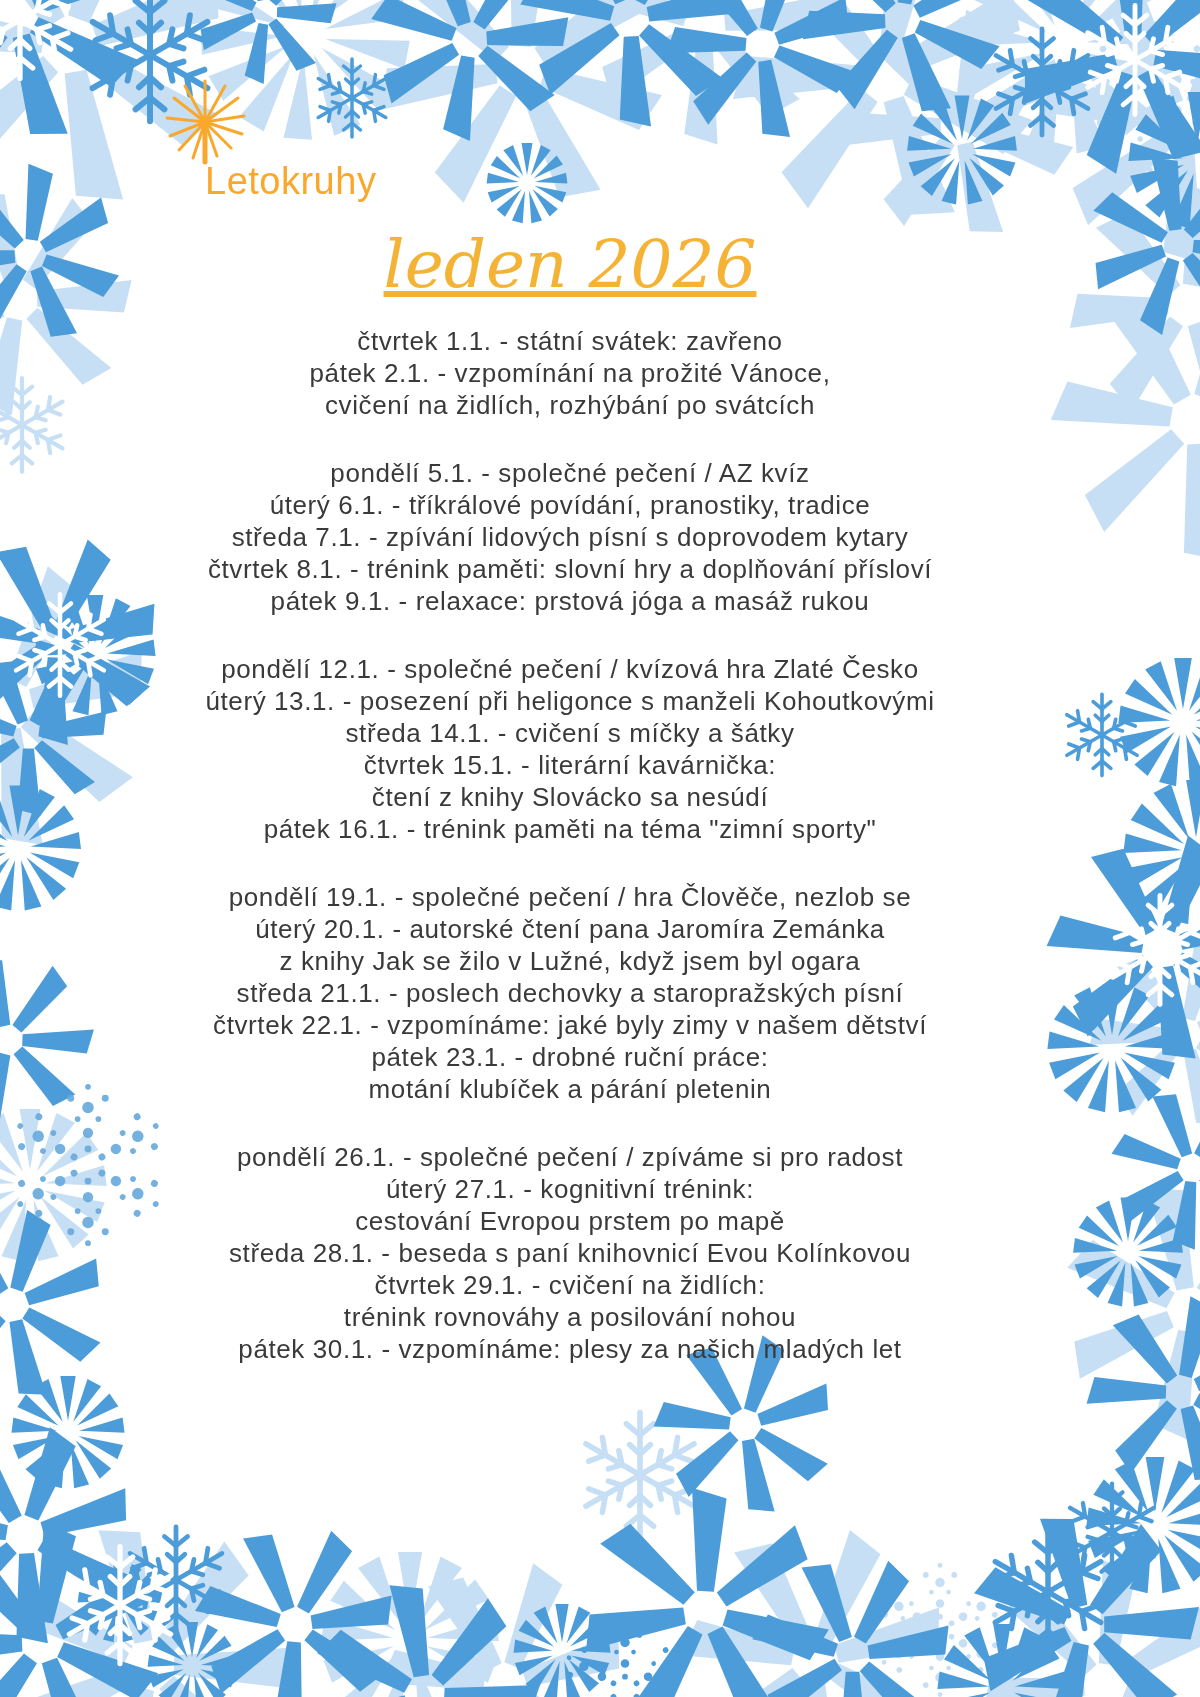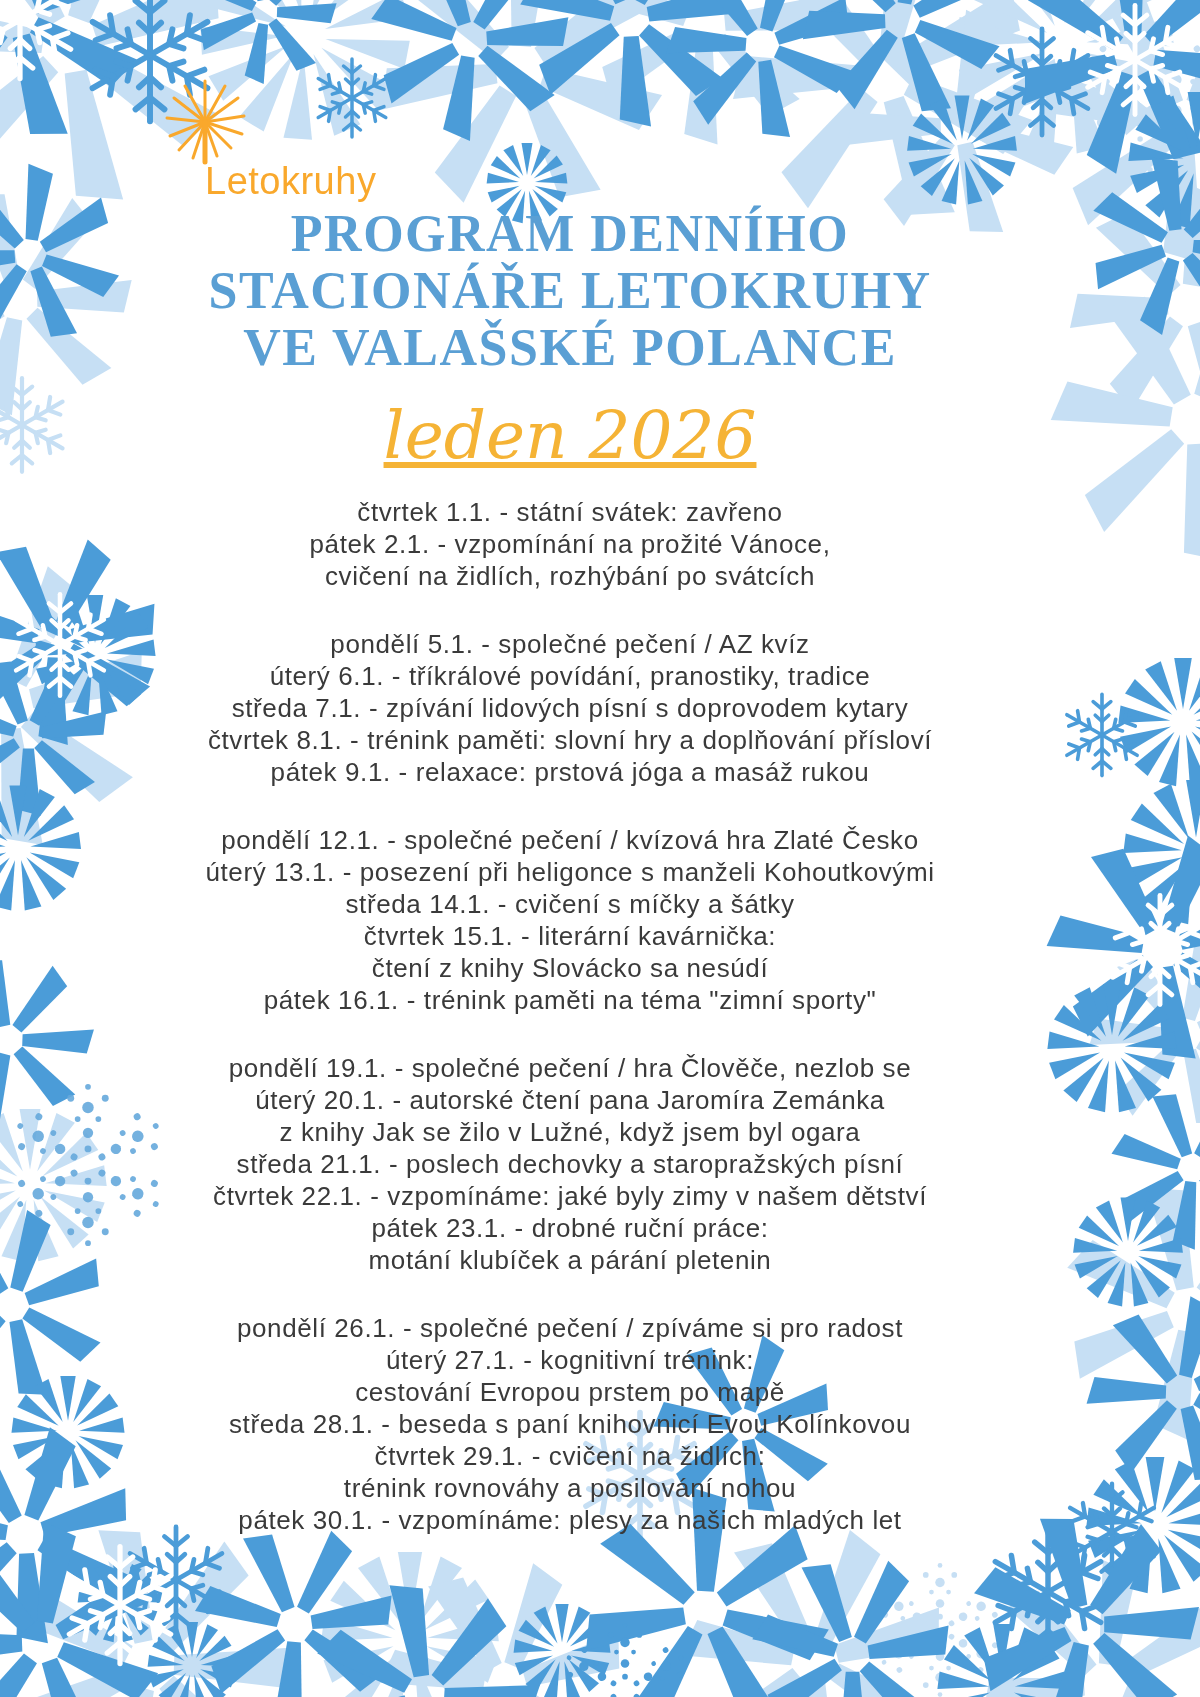--- a/index.html
+++ b/index.html
@@ -228,25 +228,20 @@
           <line x1="42" y1="46" x2="4" y2="42"></line>
           <line x1="42" y1="46" x2="7" y2="60"></line>
           <line x1="42" y1="46" x2="16" y2="74"></line>
           <line x1="42" y1="46" x2="30" y2="82"></line>
           <path d="M42,46 L42,86" stroke-width="5"></path>
         </g>
       </svg>
       <span class="logo-text">Letokruhy</span>
     </div>
 
-    <h1 class="title">
-      <span class="tline">PROGRAM DENNÍHO</span>
-      <span class="tline">STACIONÁŘE LETOKRUHY</span>
-      <span class="tline">VE VALAŠSKÉ POLANCE</span>
-    </h1>
 
     <div class="subtitle">leden 2026</div>
 
     <div class="schedule">
         <p class="week">čtvrtek 1.1. - státní svátek: zavřeno<br>pátek 2.1. - vzpomínání na prožité Vánoce,<br>cvičení na židlích, rozhýbání po svátcích</p>
         <p class="week">pondělí 5.1. - společné pečení / AZ kvíz<br>úterý 6.1. - tříkrálové povídání, pranostiky, tradice<br>středa 7.1. - zpívání lidových písní s doprovodem kytary<br>čtvrtek 8.1. - trénink paměti: slovní hry a doplňování přísloví<br>pátek 9.1. - relaxace: prstová jóga a masáž rukou</p>
         <p class="week">pondělí 12.1. - společné pečení / kvízová hra Zlaté Česko<br>úterý 13.1. - posezení při heligonce s manželi Kohoutkovými<br>středa 14.1. - cvičení s míčky a šátky<br>čtvrtek 15.1. - literární kavárnička:<br>čtení z knihy Slovácko sa nesúdí<br>pátek 16.1. - trénink paměti na téma "zimní sporty"</p>
         <p class="week">pondělí 19.1. - společné pečení / hra Člověče, nezlob se<br>úterý 20.1. - autorské čtení pana Jaromíra Zemánka<br>z knihy Jak se žilo v Lužné, když jsem byl ogara<br>středa 21.1. - poslech dechovky a staropražských písní<br>čtvrtek 22.1. - vzpomínáme: jaké byly zimy v našem dětství<br>pátek 23.1. - drobné ruční práce:<br>motání klubíček a párání pletenin</p>
         <p class="week">pondělí 26.1. - společné pečení / zpíváme si pro radost<br>úterý 27.1. - kognitivní trénink:<br>cestování Evropou prstem po mapě<br>středa 28.1. - beseda s paní knihovnicí Evou Kolínkovou<br>čtvrtek 29.1. - cvičení na židlích:<br>trénink rovnováhy a posilování nohou<br>pátek 30.1. - vzpomínáme: plesy za našich mladých let</p>
       </div>

